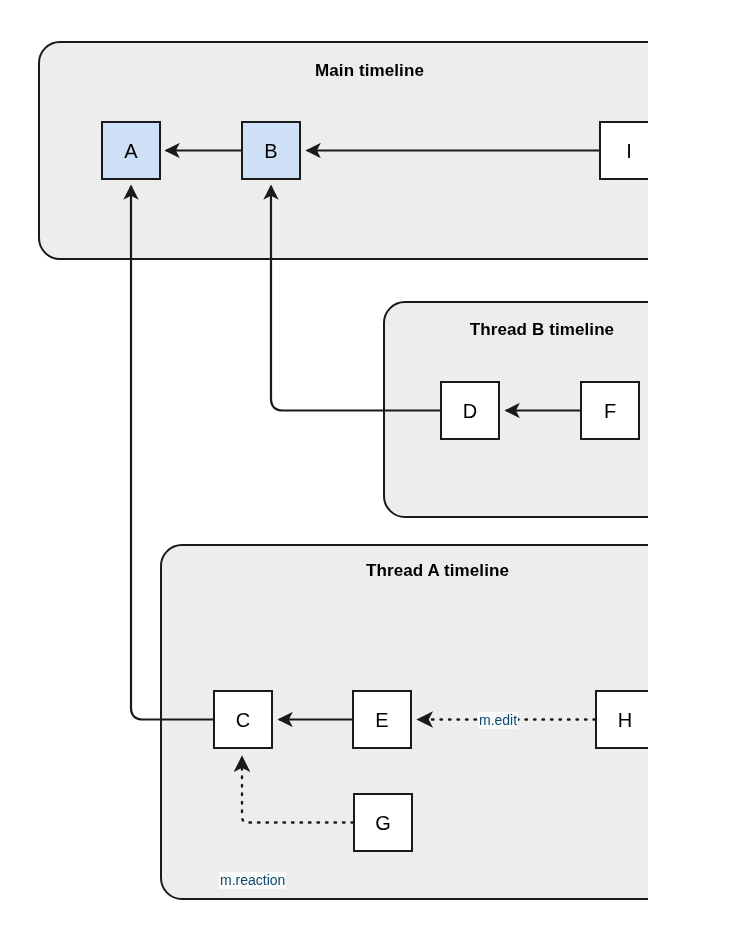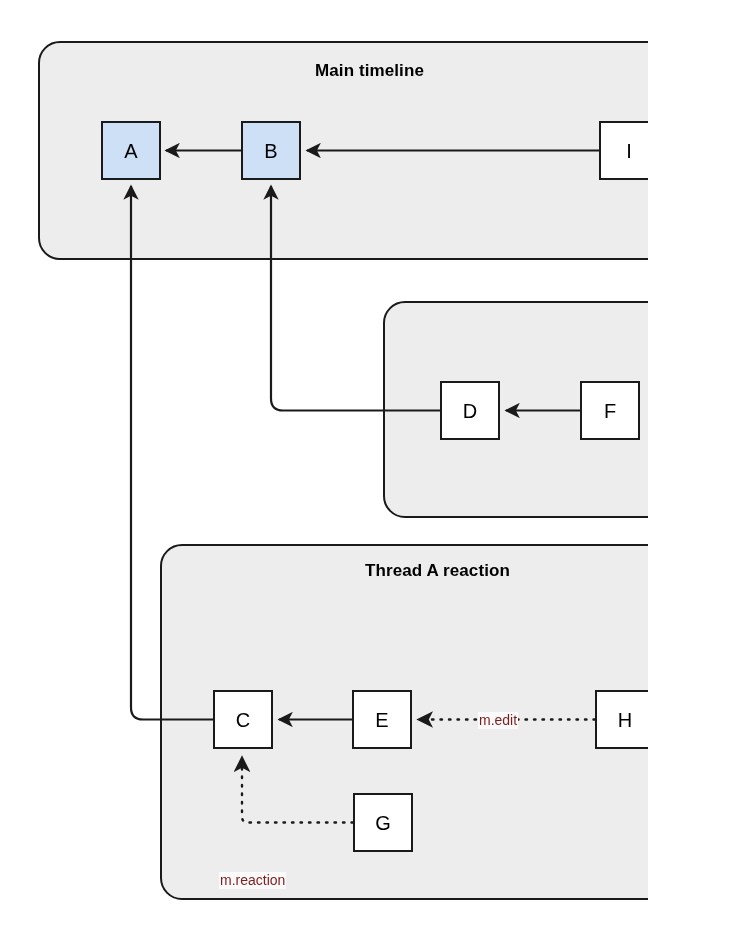--- a/index.html
+++ b/index.html
@@ -52,39 +52,40 @@
     font-size: 20px;
     color: #000000;
     line-height: 1;
   }
   .node.highlight {
     background: #cde0f5;
   }
   .edge-label {
     position: absolute;
     font-size: 14px;
-    color: #7f1d1d;
+    color: #0c4a6e;
     background: #fafafa;
     padding: 0 1px;
     white-space: nowrap;
     line-height: 1.2;
   }
 </style>
 </head>
 <body>
 
 <div id="canvas">
 
   <div class="container-box" style="left:38px; top:41px; width:663px; height:219px;"></div>
   <div class="container-title" style="left:38px; width:663px; top:61px;">Main timeline</div>
 
   <div class="container-box" style="left:383px; top:301px; width:318px; height:217px;"></div>
+  <div class="container-title" style="left:383px; width:318px; top:320px;">Thread B timeline</div>
 
   <div class="container-box" style="left:160px; top:544px; width:555px; height:356px;"></div>
-  <div class="container-title" style="left:160px; width:555px; top:561px;">Thread A reaction</div>
+  <div class="container-title" style="left:160px; width:555px; top:561px;">Thread A timeline</div>
 
   <svg id="edges" viewBox="0 0 756 942" xmlns="http://www.w3.org/2000/svg">
     <defs>
       <marker id="arrow" viewBox="0 0 10 10" refX="9" refY="5" markerWidth="7" markerHeight="7" orient="auto-start-reverse">
         <path d="M 0 0 L 10 5 L 0 10 L 2.6 5 z" fill="#1a1a1a"></path>
       </marker>
     </defs>
 
     <g>
       <path d="M 241 150.5 L 166 150.5" fill="none" stroke="#1a1a1a" stroke-width="2.2" marker-end="url(#arrow)"></path>

